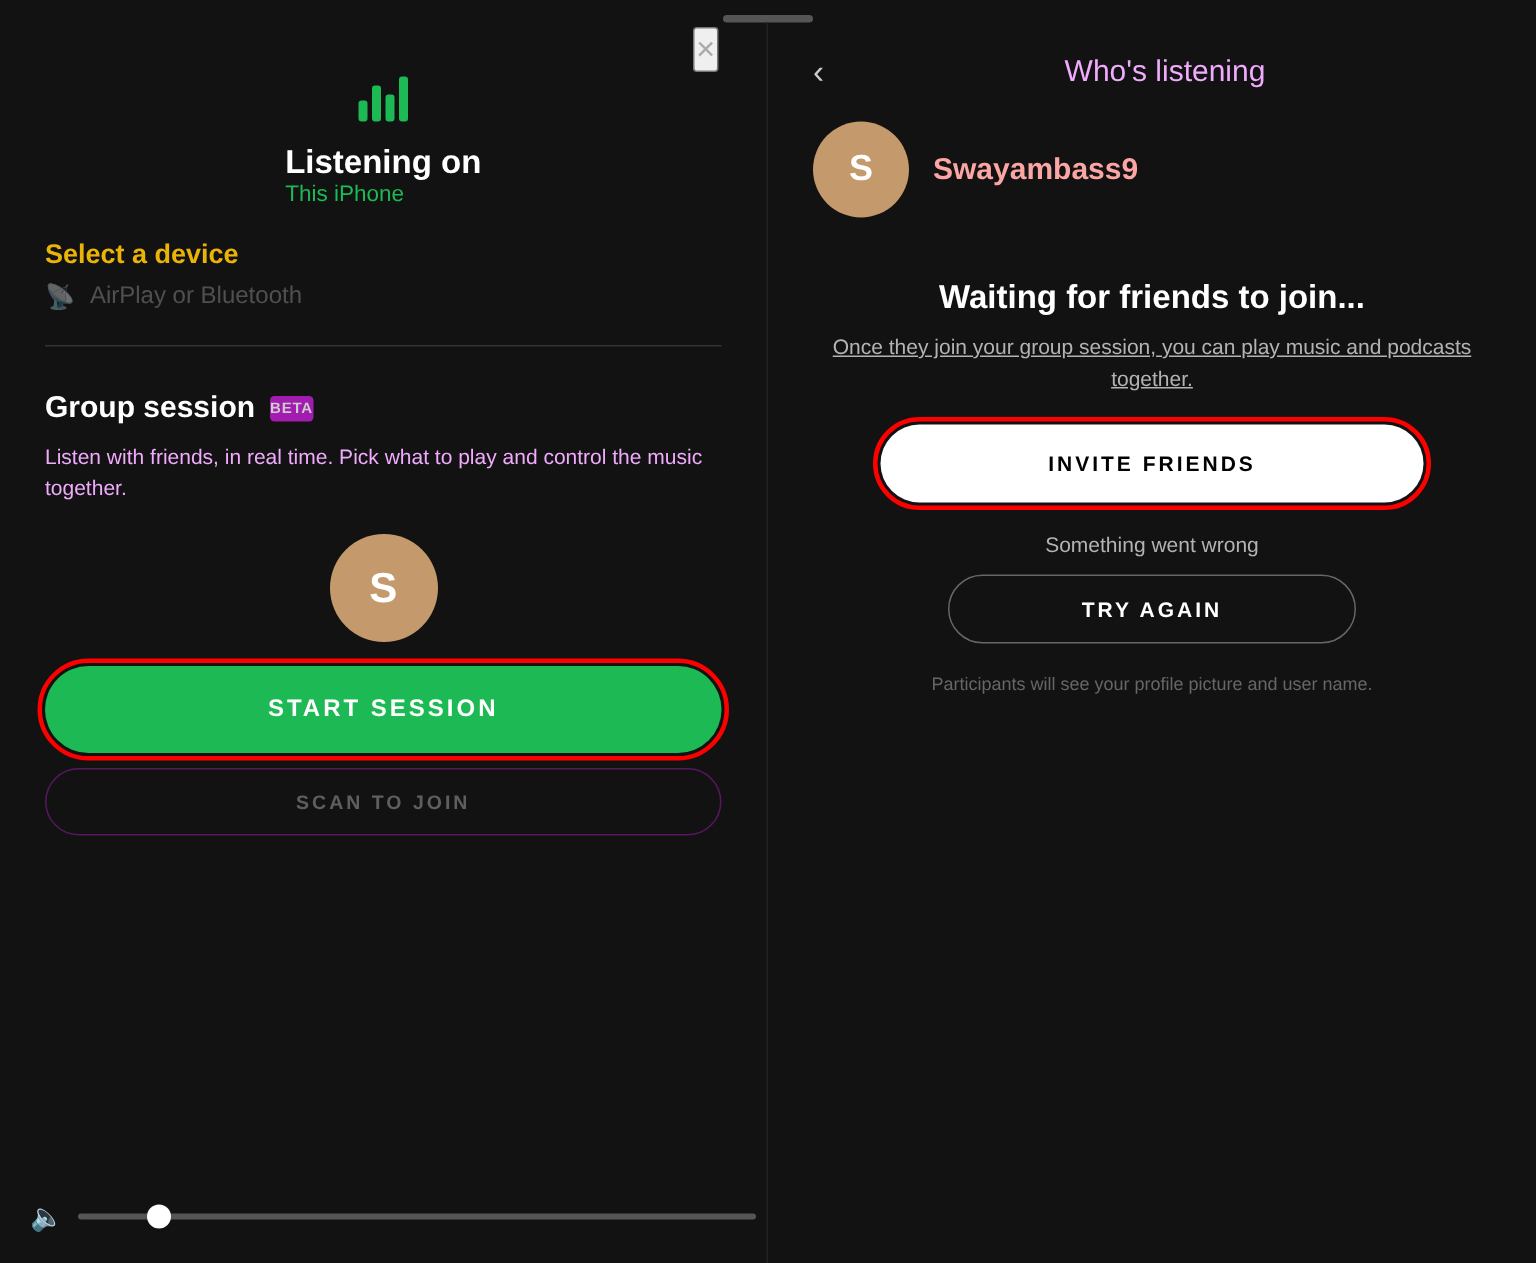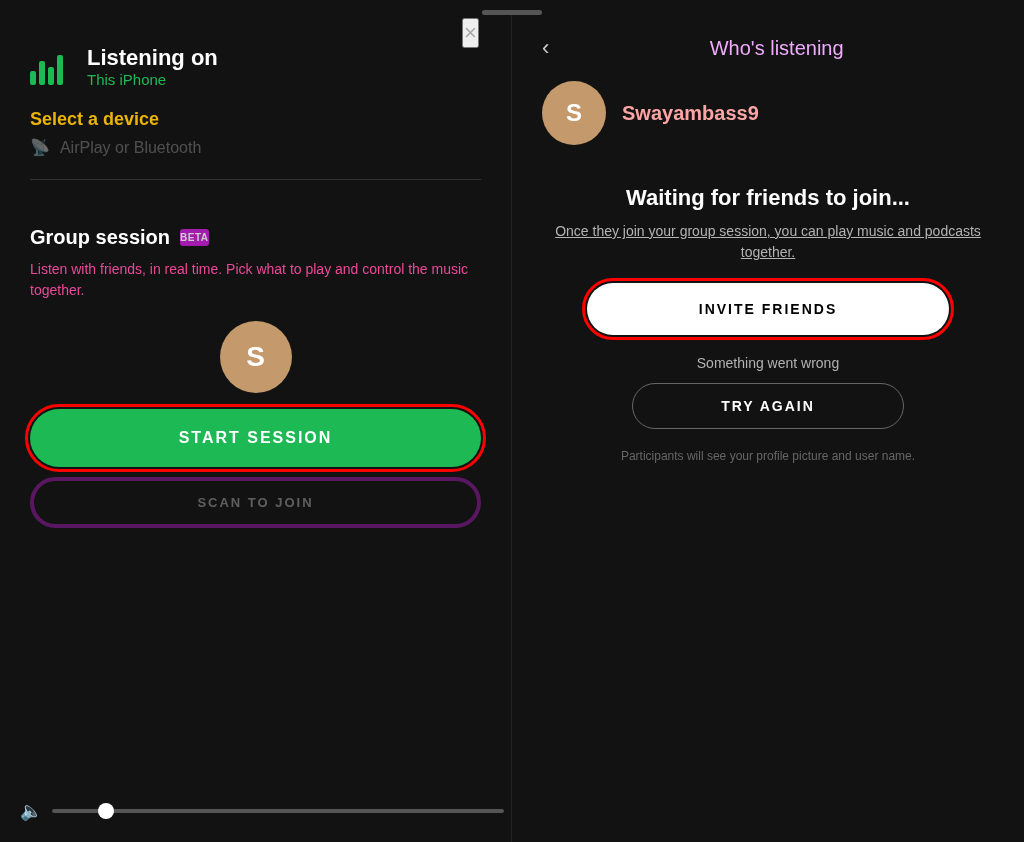--- a/index.html
+++ b/index.html
@@ -45,22 +45,23 @@
       left: 462px;
       font-size: 22px;
       color: #aaa;
       cursor: pointer;
       z-index: 10;
     }
 
     .listening-on {
       display: flex;
       align-items: center;
-      gap: 24px;
+      gap: 14px;
       margin-top: 10px;
+      flex-direction: column;
     }
 
     .bars-icon {
       display: flex;
       align-items: flex-end;
       gap: 3px;
       height: 36px;
     }
 
     .bar {
@@ -109,21 +110,21 @@
       color: #aaa;
     }
 
     .divider {
       border: none;
       border-top: 1px solid #333;
       margin: 6px 0;
     }
 
     .group-session-section {
-      margin-top: 24px;
+      margin-top: 8px;
     }
 
     .group-session-header {
       display: flex;
       align-items: center;
       gap: 10px;
       margin-bottom: 10px;
     }
 
     .group-session-header h3 {
@@ -137,21 +138,21 @@
       color: #ccc;
       font-size: 10px;
       font-weight: 700;
       padding: 3px 0;
       border-radius: 3px;
       letter-spacing: 0.5px;
     }
 
     .group-desc {
       font-size: 14px;
-      color: #ec4899;
+      color: #f0abfc;
       line-height: 1.5;
       margin-bottom: 20px;
     }
 
     .avatar-container {
       display: flex;
       justify-content: center;
       margin-bottom: 16px;
     }
 
@@ -180,21 +181,21 @@
       letter-spacing: 2px;
       cursor: pointer;
       outline: 3px solid red;
       outline-offset: 2px;
     }
 
     .scan-btn {
       width: 100%;
       padding: 14px;
       background: transparent;
-      border: 4px solid #a21caf;
+      border: 1px solid #a21caf;
       border-radius: 50px;
       color: #aaa;
       font-size: 13px;
       font-weight: 700;
       letter-spacing: 2px;
       cursor: pointer;
       margin-top: 10px;
       opacity: 0.5;
     }
 

